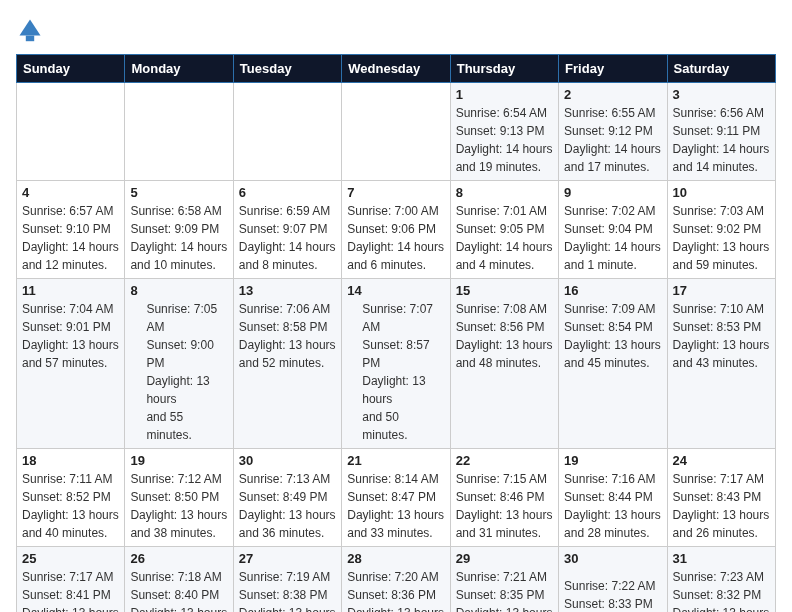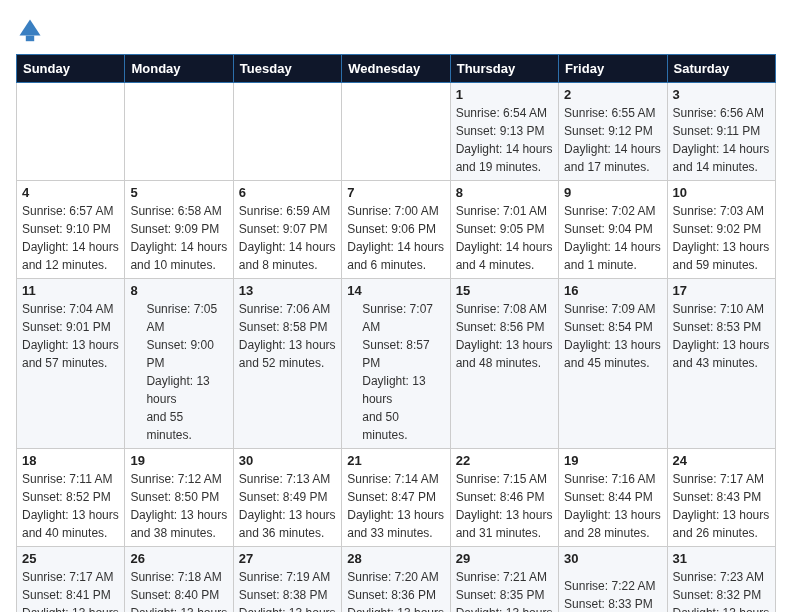--- a/index.html
+++ b/index.html
@@ -261,21 +261,21 @@
         </td>
         <td>
           <span class="day-number">30</span>
           <div class="day-info" style="white-space: pre-line;">Sunrise: 7:13 AM
 Sunset: 8:49 PM
 Daylight: 13 hours
 and 36 minutes.</div>
         </td>
         <td>
           <span class="day-number">21</span>
-          <div class="day-info" style="white-space: pre-line;">Sunrise: 7:14 AM
+          <div class="day-info" style="white-space: pre-line;">Sunrise: 8:14 AM
 Sunset: 8:47 PM
 Daylight: 13 hours
 and 33 minutes.</div>
         </td>
         <td>
           <span class="day-number">22</span>
           <div class="day-info" style="white-space: pre-line;">Sunrise: 7:15 AM
 Sunset: 8:46 PM
 Daylight: 13 hours
 and 31 minutes.</div>

